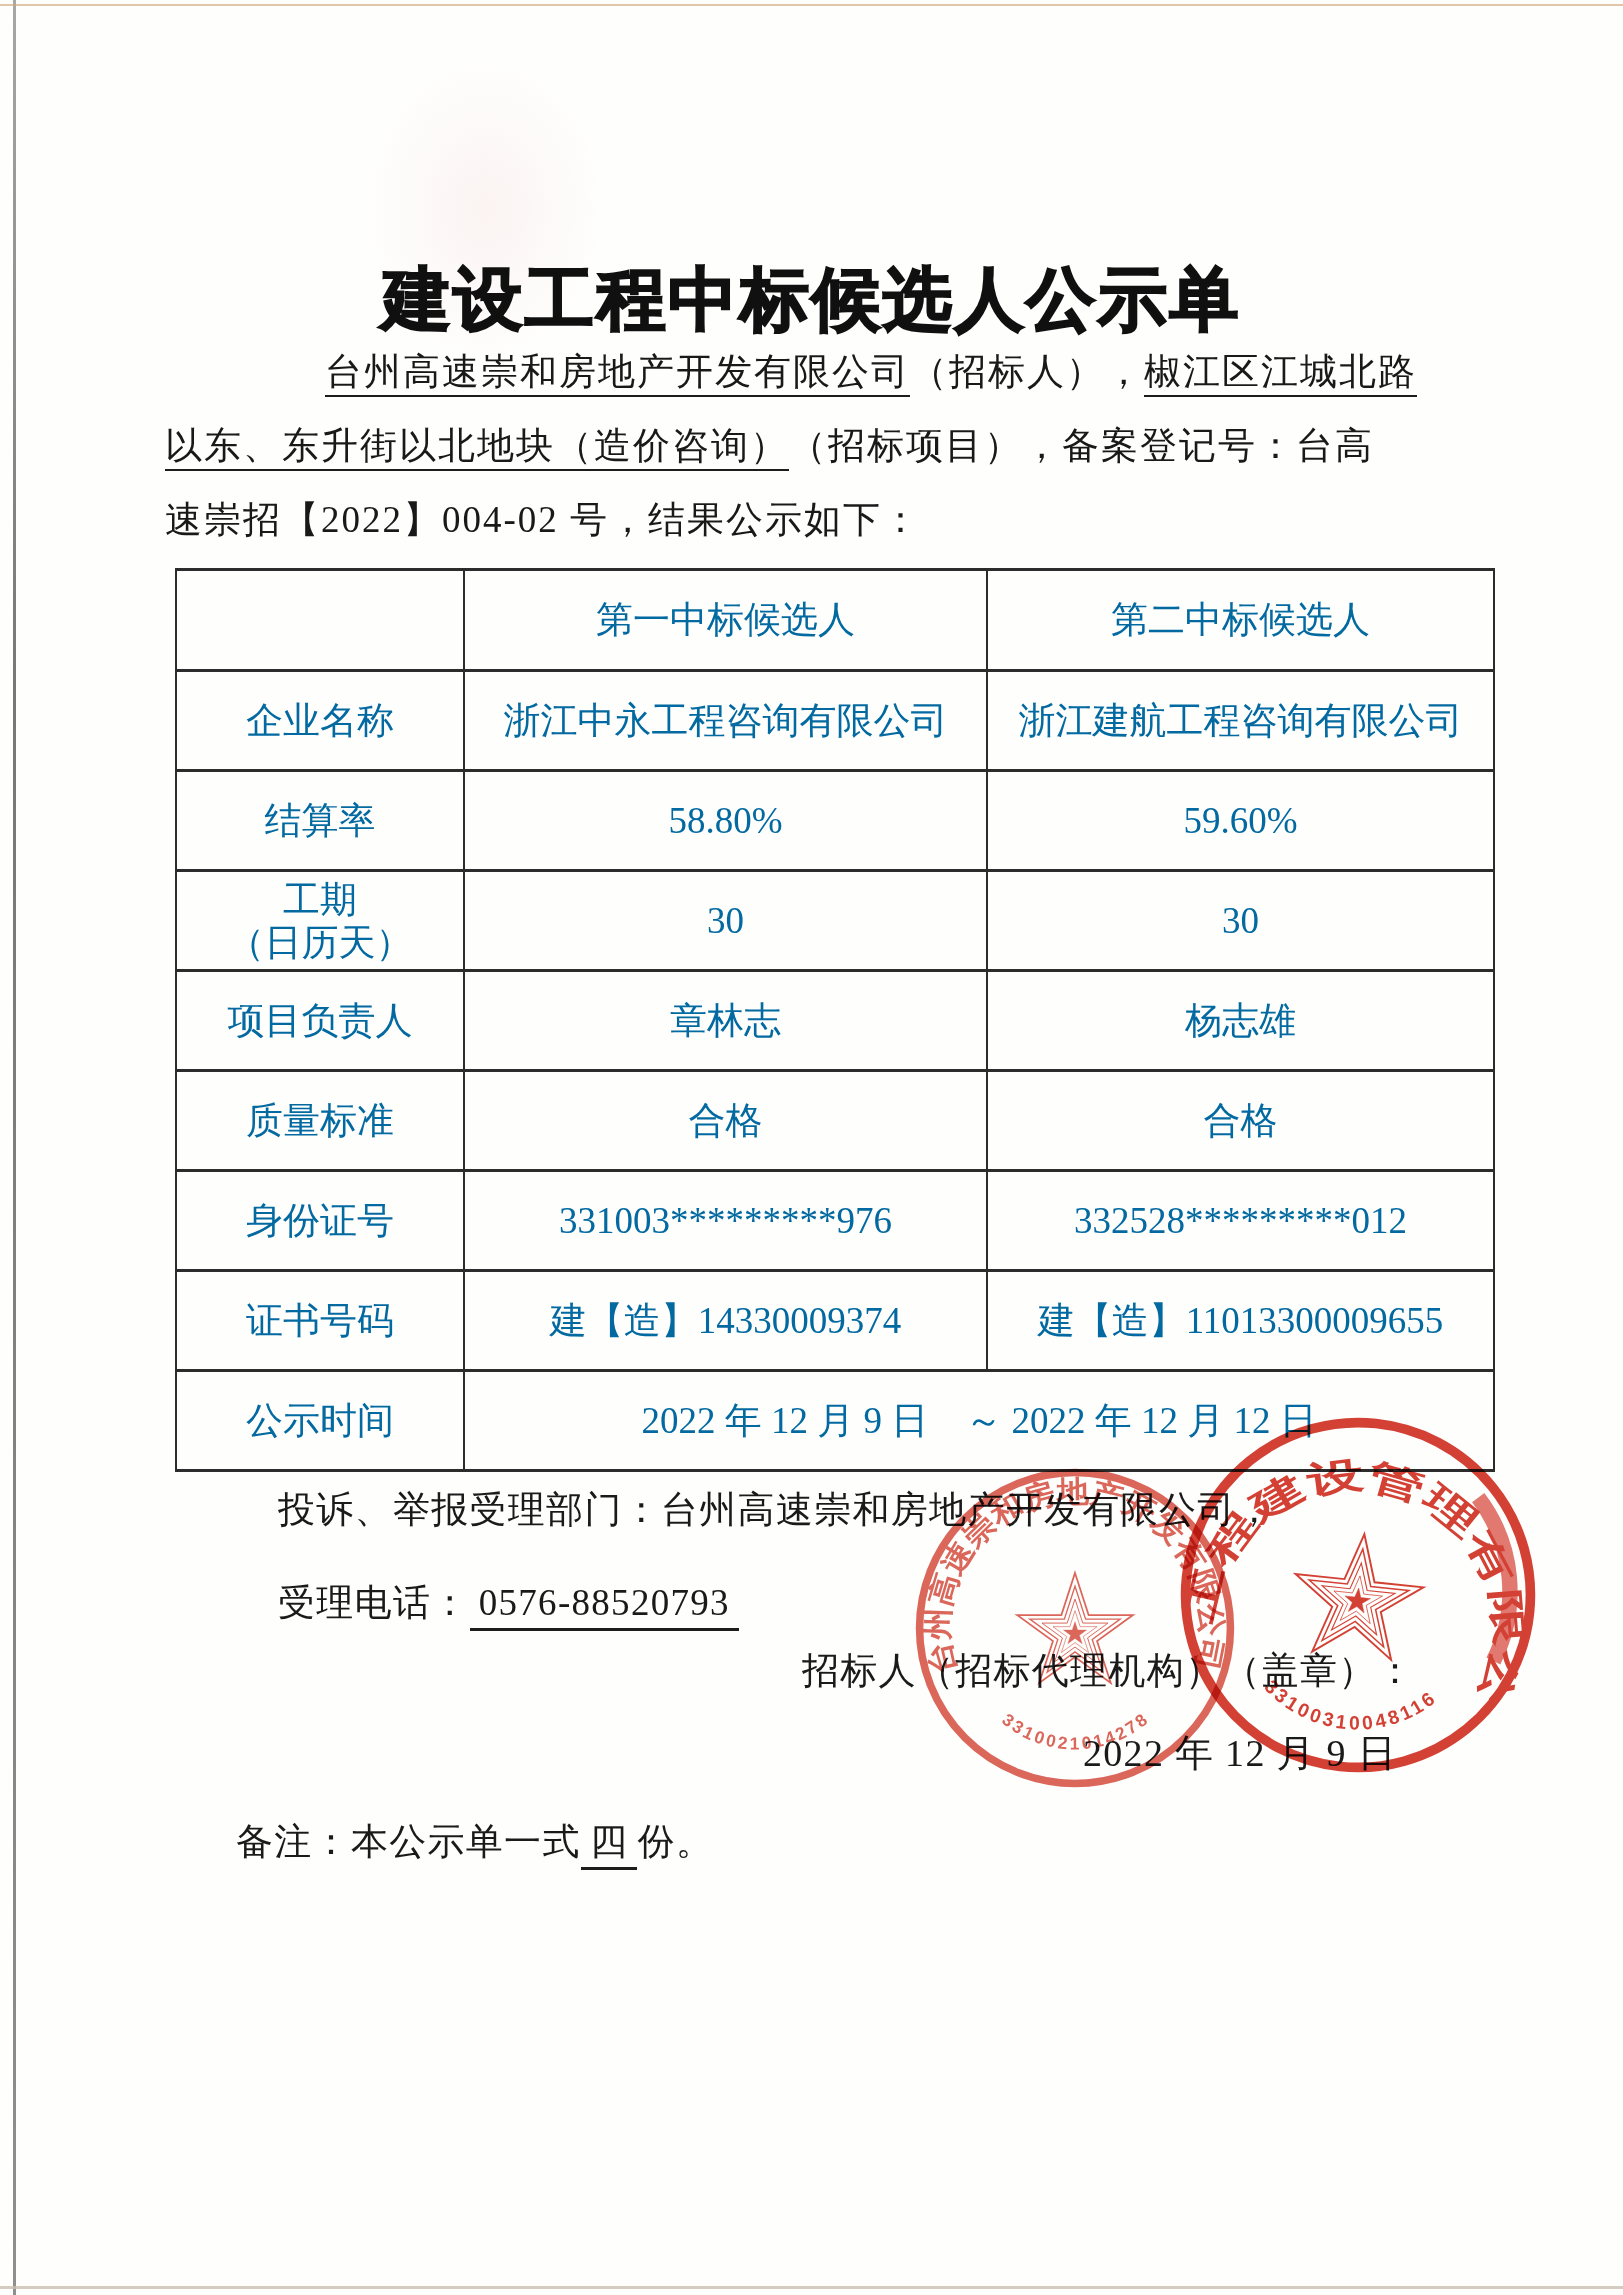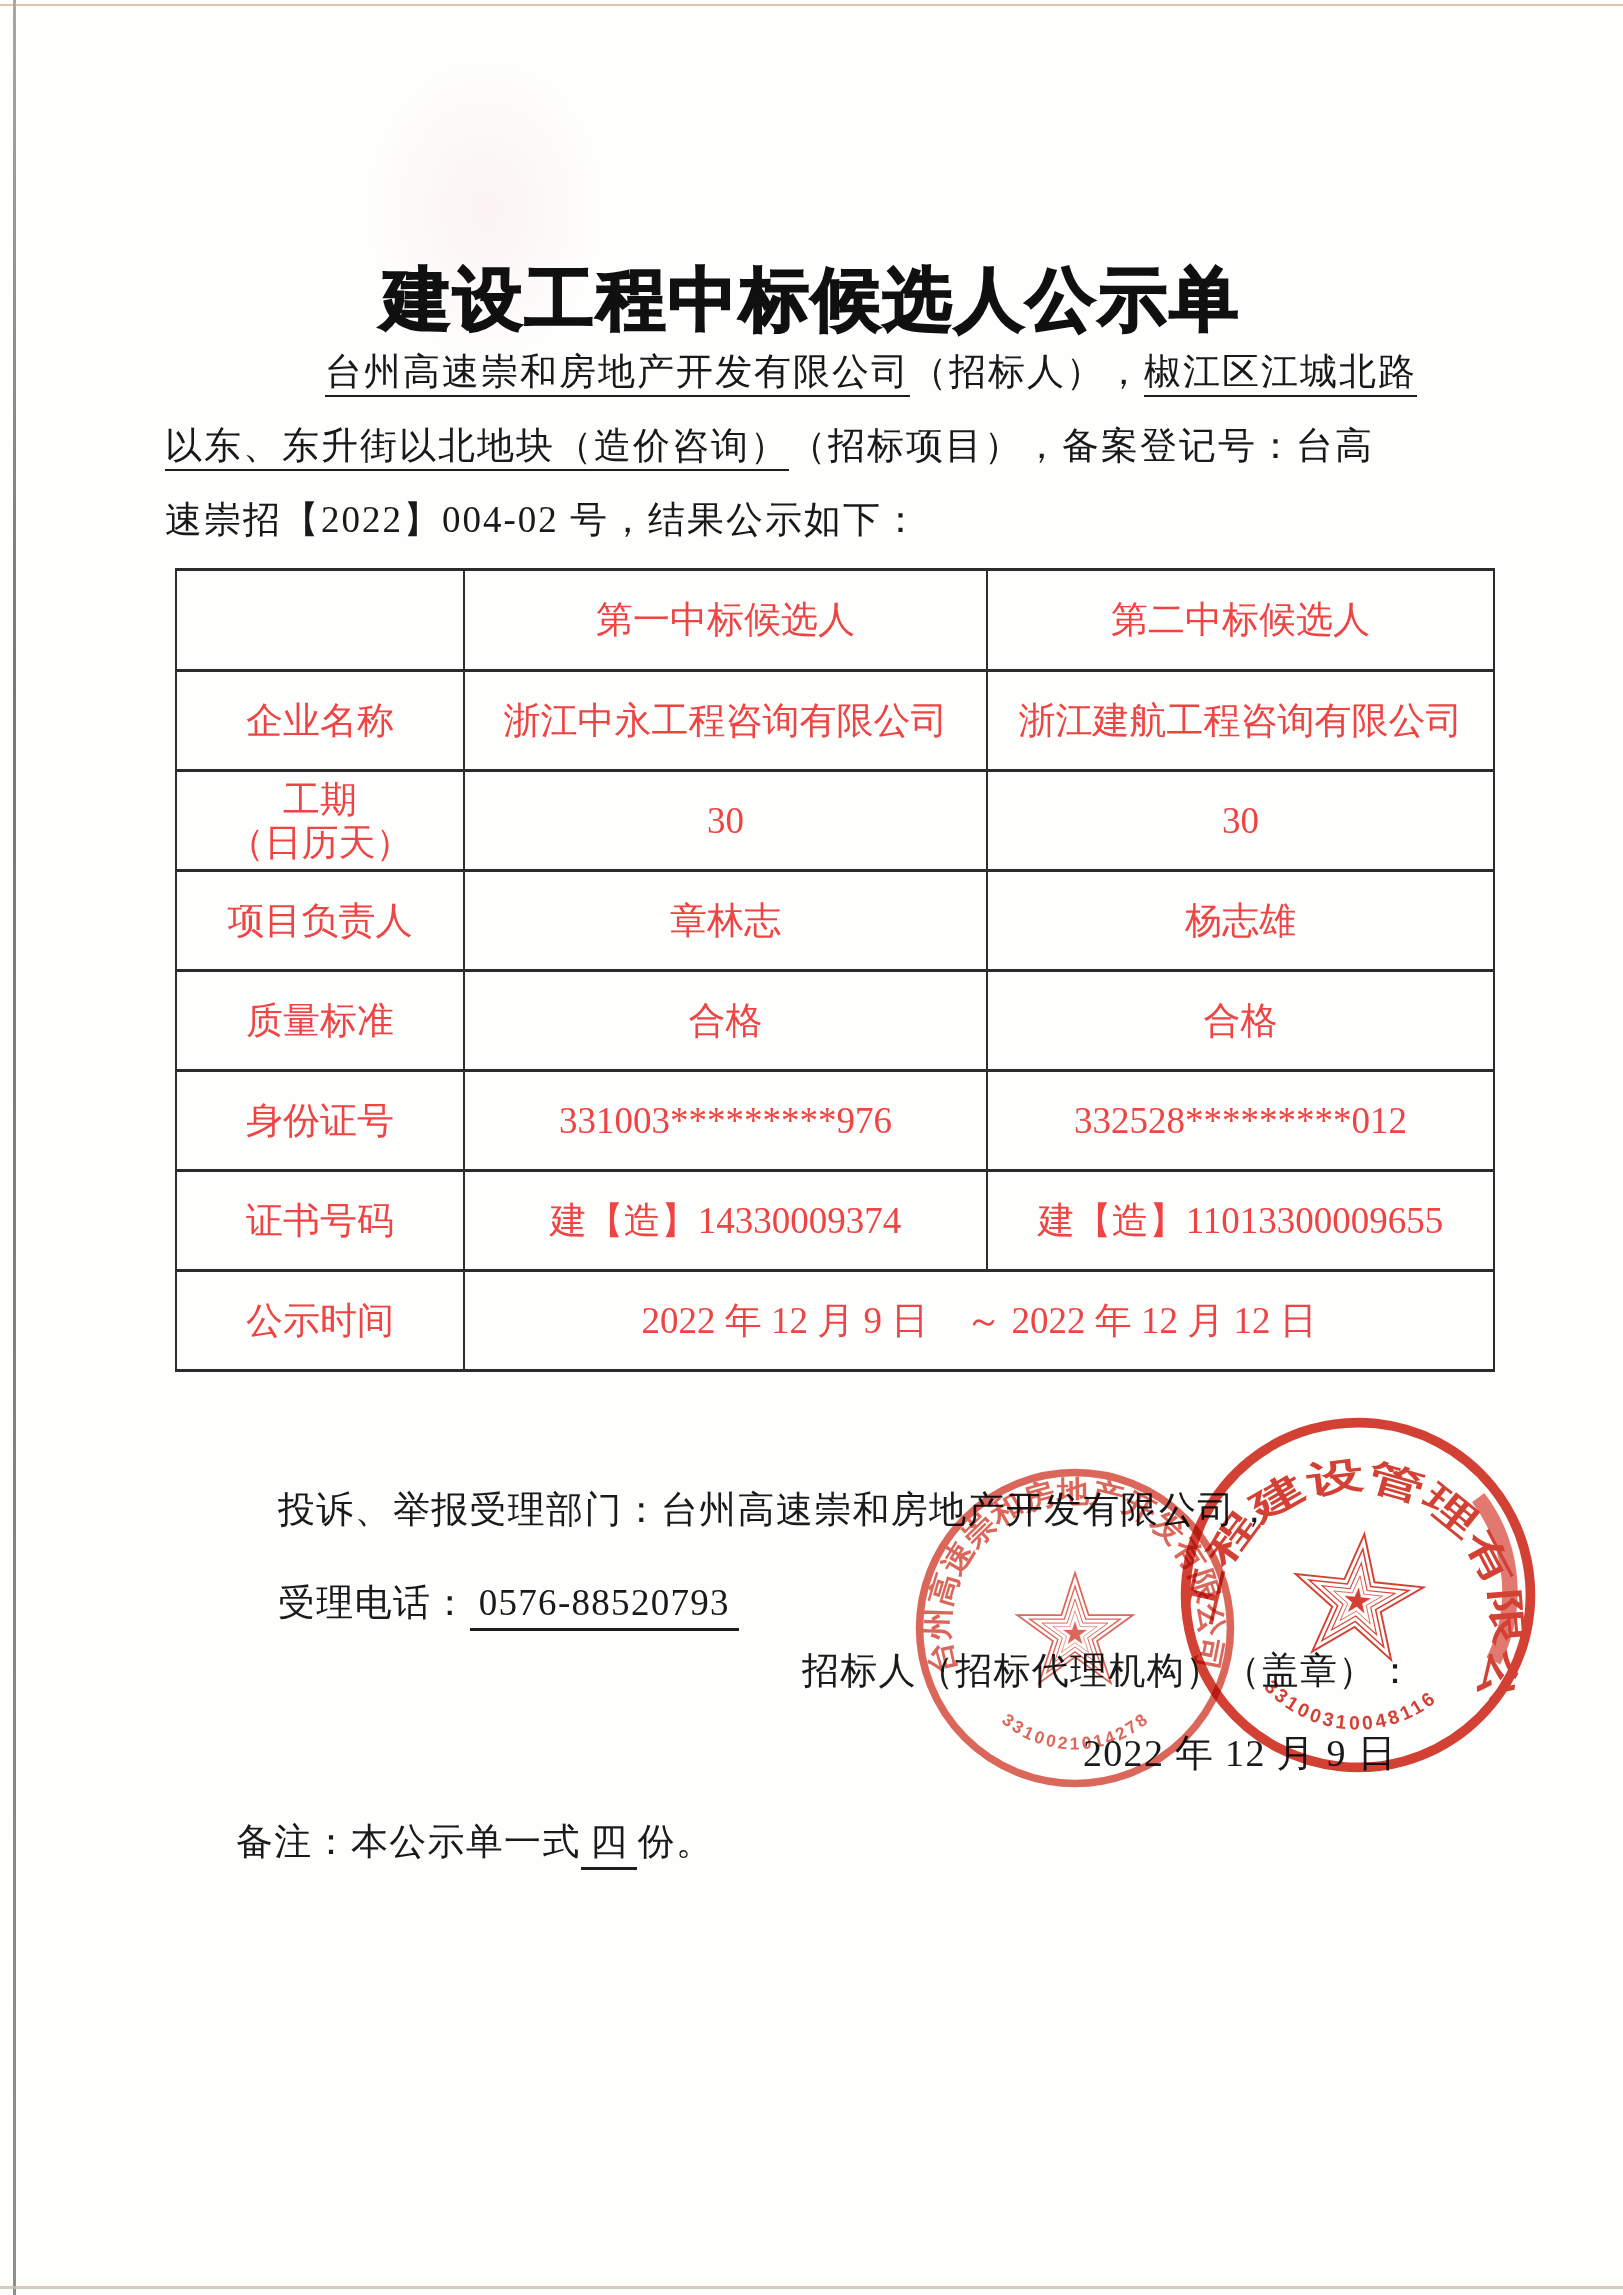--- a/index.html
+++ b/index.html
@@ -24,21 +24,21 @@
   .intro{
     position:absolute;left:165px;top:335px;width:1306px;
     font-size:37px;line-height:74px;letter-spacing:2px;color:#191919;
   }
   .intro .line1{text-indent:160px;}
   .u{border-bottom:2.6px solid #1d1d1d;padding-bottom:3.3px;}
 
   table.result{
     position:absolute;left:175px;top:568px;width:1318px;
     border-collapse:collapse;table-layout:fixed;
-    font-size:37px;color:#ef4444;
+    font-size:37px;color:#0369a1;
   }
   table.result td{
     border:2.6px solid #2c2c2c;border-top-width:3.3px;border-bottom-width:3.3px;
     text-align:center;vertical-align:middle;padding:0 5.2px;
   }
   tr.hdr{height:101px;}
   tr.row{height:100px;}
   col.c1{width:288px;}col.c2{width:523px;}col.c3{width:507px;}
   .two-line{line-height:43px;}
 
@@ -79,20 +79,25 @@
   <tbody>
       <tr class="hdr">
     <td></td>
     <td>第一中标候选人</td>
     <td>第二中标候选人</td>
   </tr>
   <tr class="row">
     <td>企业名称</td>
     <td>浙江中永工程咨询有限公司</td>
     <td>浙江建航工程咨询有限公司</td>
+  </tr>
+  <tr class="row">
+    <td>结算率</td>
+    <td>58.80%</td>
+    <td>59.60%</td>
   </tr>
   <tr class="row">
     <td class="two-line">
       <div>工期</div>
       <div>（日历天）</div>
     </td>
     <td>30</td>
     <td>30</td>
   </tr>
   <tr class="row">

